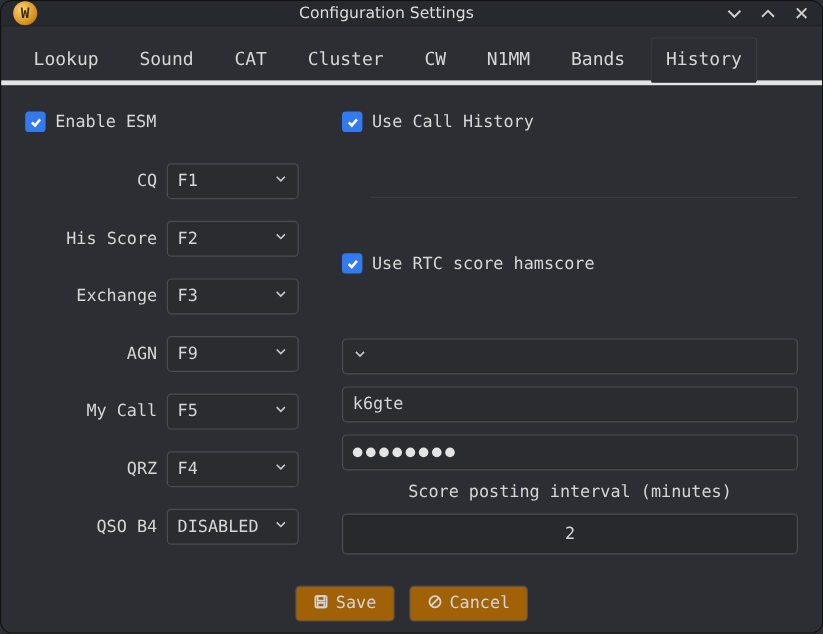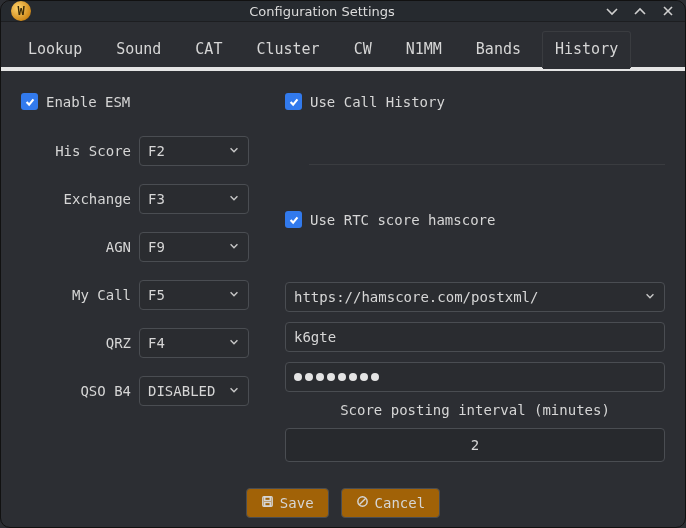--- a/index.html
+++ b/index.html
@@ -217,20 +217,31 @@
     <div class="col left">
       <div class="check-row">
         <div class="checkbox">
           <svg viewBox="0 0 14 14">
               <polyline points="3,7 6,10 11,4"></polyline>
             </svg>
         </div>
         <span>Enable ESM</span>
       </div>
 
+      <div class="form-row">
+        <div class="form-label">CQ</div>
+        <div class="select">
+          <span>F1</span>
+          <span class="chev">
+            <svg width="12" height="12" viewBox="0 0 14 14" style="stroke:#c8c8c8;stroke-width:1.6;fill:none">
+                <polyline points="3,5 7,9 11,5"></polyline>
+              </svg>
+          </span>
+        </div>
+      </div>
 
       <div class="form-row">
         <div class="form-label">His Score</div>
         <div class="select">
           <span>F2</span>
           <span class="chev">
             <svg width="12" height="12" viewBox="0 0 14 14" style="stroke:#c8c8c8;stroke-width:1.6;fill:none">
                 <polyline points="3,5 7,9 11,5"></polyline>
               </svg>
           </span>
@@ -314,21 +325,20 @@
         <div class="checkbox">
           <svg viewBox="0 0 14 14">
               <polyline points="3,7 6,10 11,4"></polyline>
             </svg>
         </div>
         <span>Use RTC score hamscore</span>
       </div>
 
       <div class="stack indent">
         <div class="combo">
-          <span>https://hamscore.com/postxml/</span>
           <span class="chev">
             <svg width="12" height="12" viewBox="0 0 14 14" style="stroke:#c8c8c8;stroke-width:1.6;fill:none">
                 <polyline points="3,5 7,9 11,5"></polyline>
               </svg>
           </span>
         </div>
         <div class="text-input">
           <span>k6gte</span>
         </div>
         <div class="text-input">

